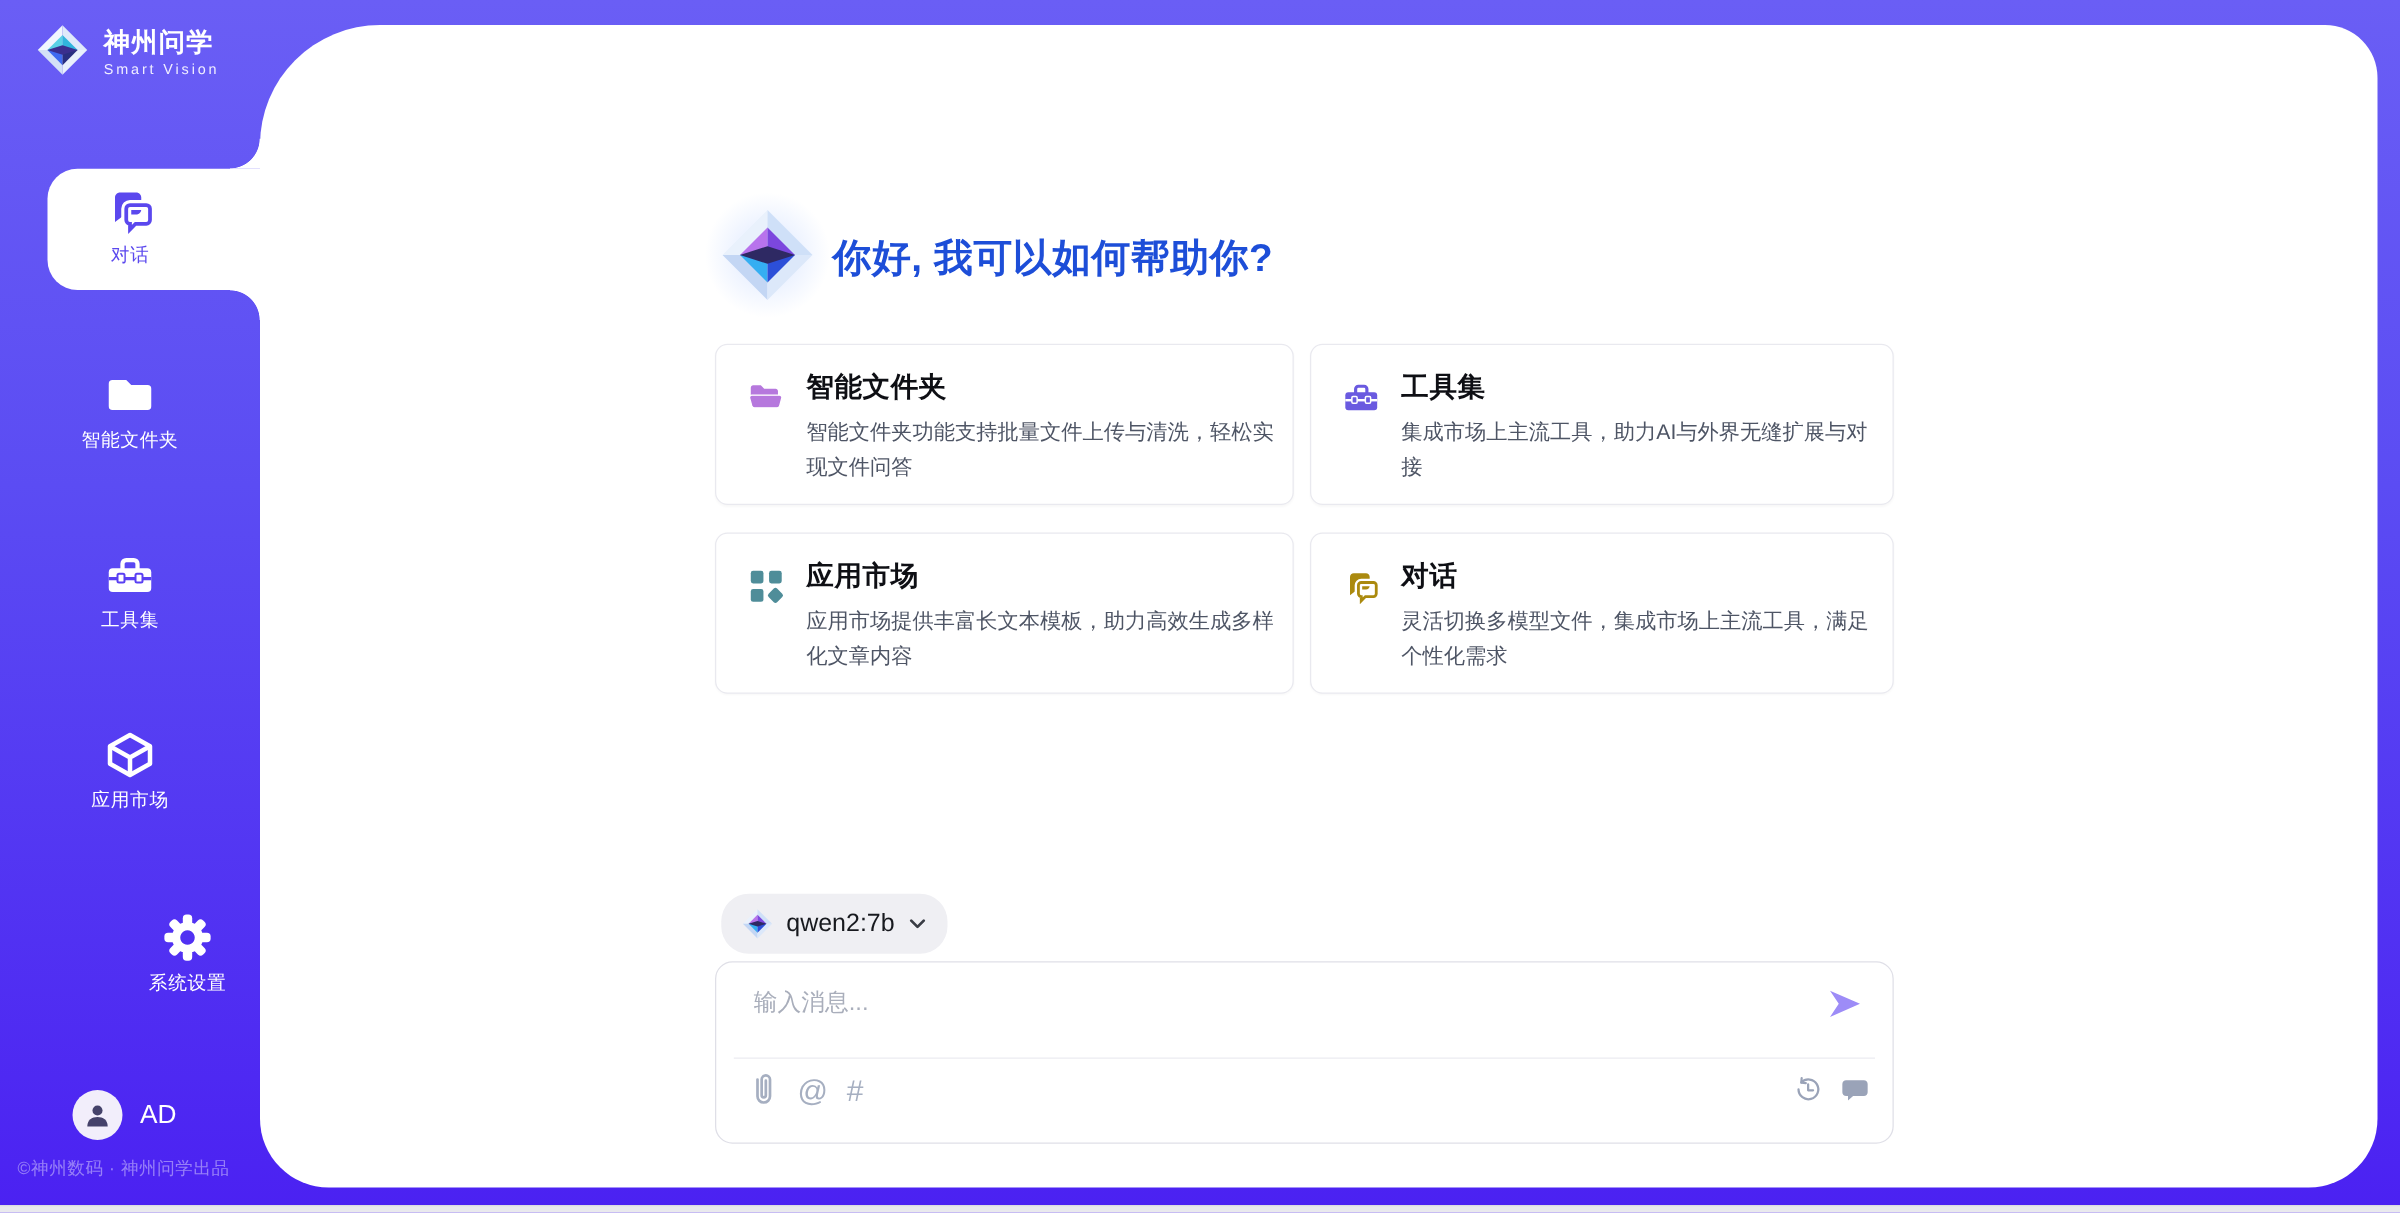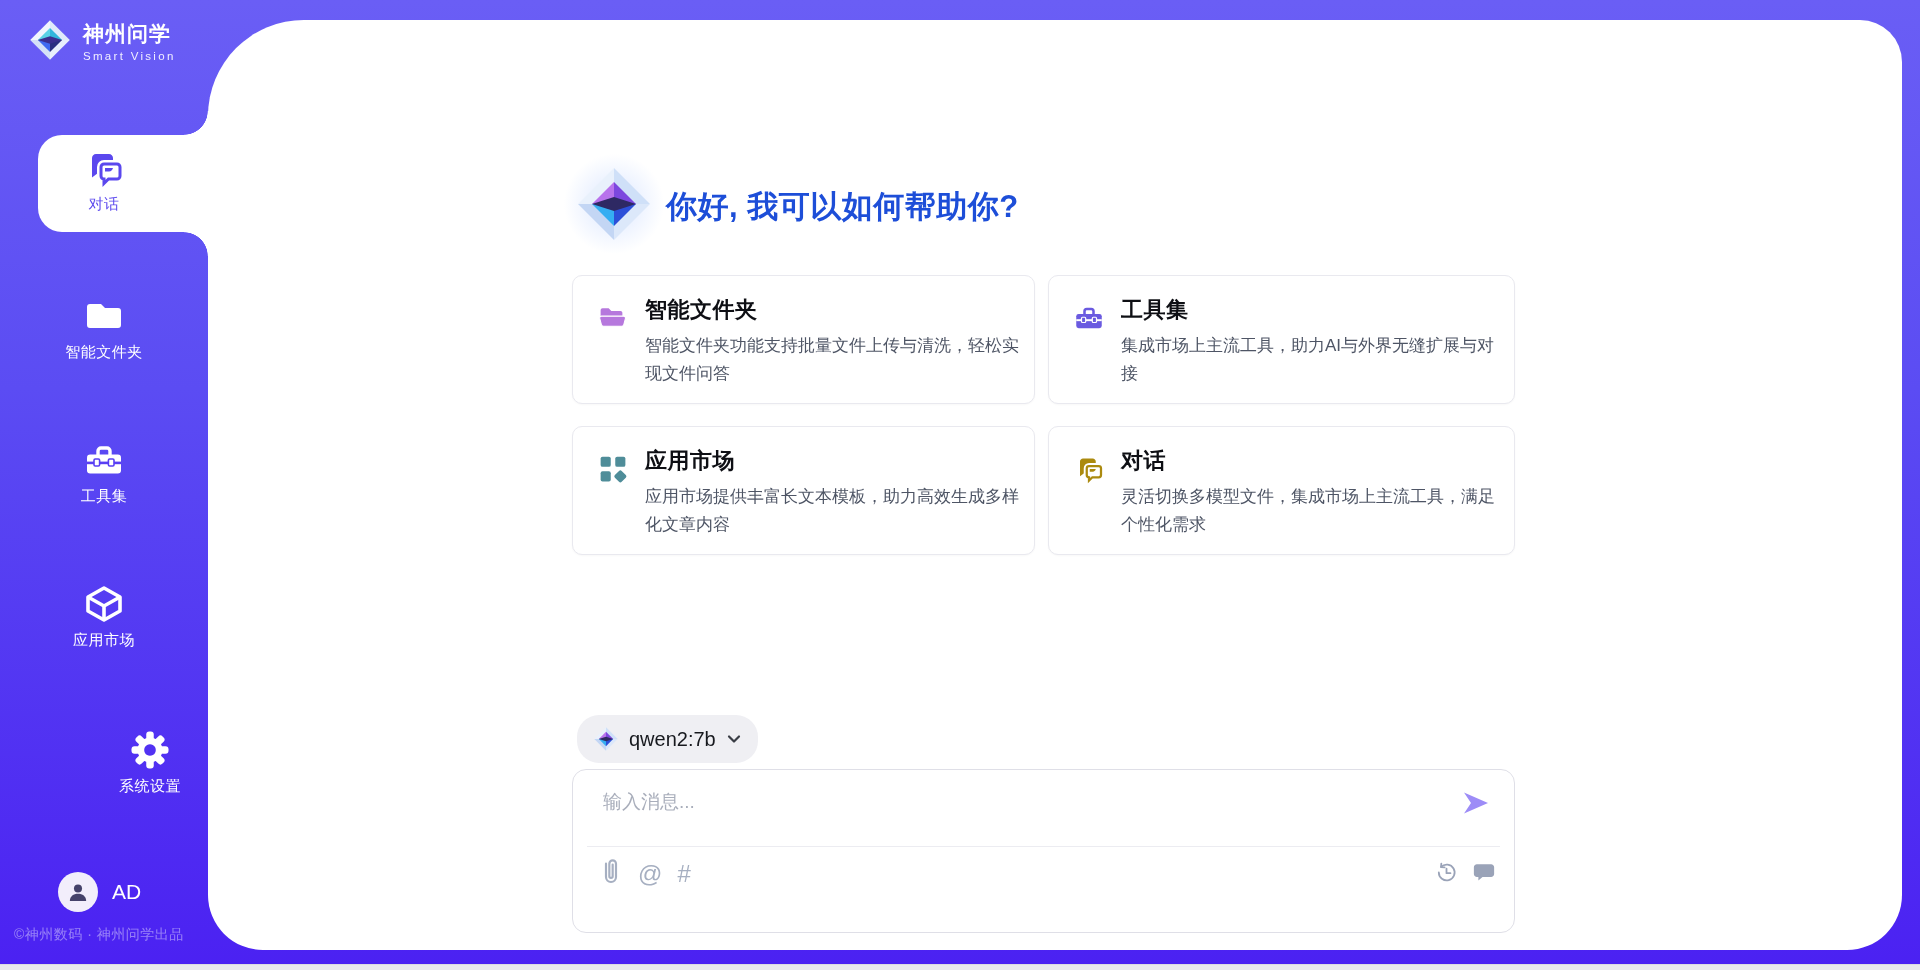--- a/index.html
+++ b/index.html
@@ -49,21 +49,21 @@
   .card-title{position:absolute;left:72px;top:19px;font-size:22px;font-weight:700;color:#0E0F14;letter-spacing:.5px;}
   .card-desc{position:absolute;left:72px;top:56px;width:374px;font-size:17px;line-height:28px;color:#4E5565;}
   .icon-orchid{color:#B678DD;} .icon-purple{color:#6A5AE0;} .icon-teal{color:#4F8D99;} .icon-gold{color:#AB8A0F;}
 
   
   .model-pill{position:absolute;left:577px;top:715px;height:48px;background:#EFEFF3;border-radius:22px;
     display:inline-flex;align-items:center;gap:10px;padding:0 16px;z-index:2;cursor:pointer;}
   .model-pill .model-name{font-size:20px;color:#17191E;font-weight:500;}
 
   
-  .composer{position:absolute;left:572px;top:769px;width:943px;height:164px;background:#fff;border:1px solid #DFDFE7;
+  .composer{position:absolute;left:572px;top:769px;width:943px;height:146px;background:#fff;border:1px solid #DFDFE7;
     border-radius:14px;box-sizing:border-box;z-index:2;}
   .composer textarea{position:absolute;left:28px;top:17px;width:840px;height:52px;border:none;outline:none;resize:none;
     font-family:"Liberation Sans","DejaVu Sans",sans-serif;font-size:19px;color:#30323A;background:transparent;}
   .composer textarea::placeholder{color:#A9AEBB;}
   .send-btn{position:absolute;right:22px;top:17px;width:32px;height:32px;cursor:pointer;}
   .comp-divider{position:absolute;left:14px;right:14px;top:76px;height:1px;background:#ECECF1;}
   .tools-left{position:absolute;left:26px;top:88px;height:32px;display:flex;align-items:center;gap:15px;color:#A6AFC1;}
   .tools-right{position:absolute;right:18px;top:88px;height:32px;display:flex;align-items:center;gap:14px;color:#9AA3B8;}
   .glyph-tool{font-size:24px;line-height:1;cursor:pointer;}
   .tool-svg{cursor:pointer;display:block;}

